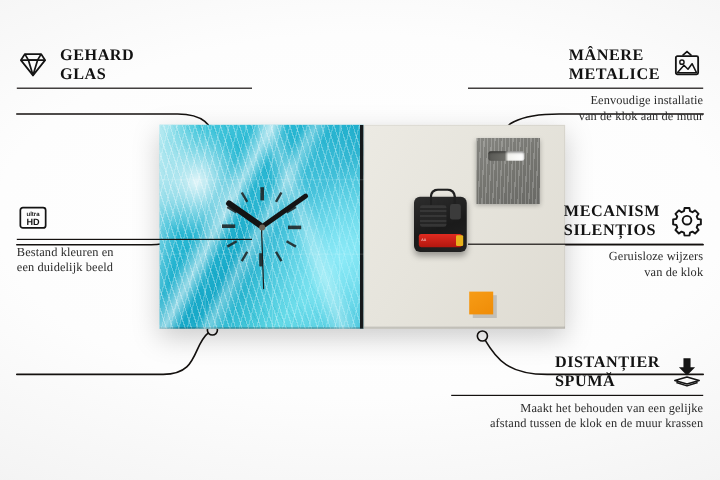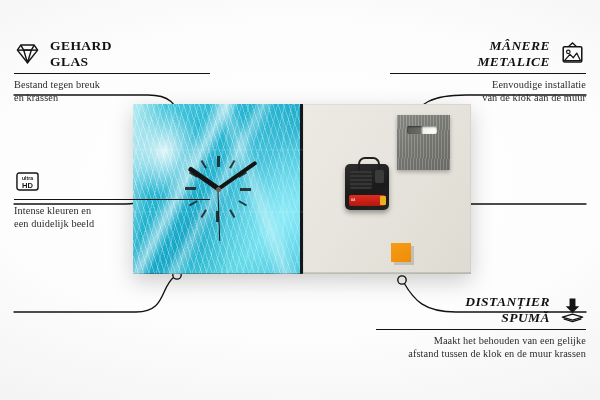--- a/index.html
+++ b/index.html
@@ -100,21 +100,21 @@
   }
 
   
   .feature{position:absolute;width:215px;}
   .feature .head{display:flex;align-items:center;gap:9px;}
   .feature.right .head{justify-content:flex-end;}
   .feature .title{
     font-size:13.5px;line-height:15.5px;font-weight:700;color:#121212;
     letter-spacing:.45px;text-transform:uppercase;white-space:pre-line;
   }
-  .feature.right .title{text-align:right;font-style:italic;}
+  .feature.right .title{}
   .rule{height:1.4px;background:#14110f;margin:4px 0 5px 0;}
   .feature .desc{
     font-size:10.3px;line-height:12.6px;color:#2b2b2b;white-space:pre-line;letter-spacing:.1px;
   }
   .feature.right .desc{text-align:right;}
   .ic{width:27px;height:27px;flex:0 0 27px;display:block;}
   .ic svg{display:block;width:27px;height:27px;}
 
   
   #f-glass{left:14px;top:38px;}
@@ -230,36 +230,34 @@
               <path d="M4 12 H28"></path>
           <path d="M8 6 L11.5 12 L16 27 L20.5 12 L24 6"></path>
               <path d="M11.5 12 H20.5"></path>
             </g>
           </svg>
       </span>
       <span class="title">GEHARD
 GLAS</span>
     </div>
     <div class="rule"></div>
-    <div class="desc">Bestand tegen breuk
-en krassen</div>
   </div>
 
   <div class="feature left" id="f-print">
     <div class="head">
       <span class="ic">
         <svg viewBox="0 0 32 32">
           <rect x="3.5" y="6" width="25" height="20" rx="2.5" fill="none" stroke="#141414" stroke-width="1.7"></rect>
           <text x="16" y="14.6" font-family="Liberation Sans, sans-serif" font-size="6" font-weight="700" fill="#141414" text-anchor="middle">ultra</text>
           <text x="16" y="23.2" font-family="Liberation Sans, sans-serif" font-size="9" font-weight="700" fill="#141414" text-anchor="middle">HD</text>
         </svg>
       </span>
     </div>
     <div class="rule"></div>
-    <div class="desc">Intense kleuren en
+    <div class="desc">Bestand kleuren en
 een duidelijk beeld</div>
   </div>
 
 
   <div class="feature right" id="f-handles">
     <div class="head">
       <span class="title">MÂNERE
 METALICE</span>
       <span class="ic">
         <svg viewBox="0 0 32 32">
@@ -268,20 +266,35 @@
           <circle cx="11" cy="14" r="2.1" fill="none" stroke="#141414" stroke-width="1.4"></circle>
           <path d="M6.5 24.5 L13 17 L17 21 L21 15.5 L25.5 24.5 Z" fill="none" stroke="#141414" stroke-width="1.5" stroke-linejoin="round"></path>
         </svg>
       </span>
     </div>
     <div class="rule"></div>
     <div class="desc">Eenvoudige installatie
 van de klok aan de muur</div>
   </div>
 
+  <div class="feature right" id="f-mechanism">
+    <div class="head">
+      <span class="title">MECANISM
+SILENȚIOS</span>
+      <span class="ic">
+        <svg viewBox="0 0 32 32">
+          <path fill="none" stroke="#141414" stroke-width="1.9" stroke-linejoin="round" d="M13.6 4 h4.8 l.6 3.1 2.4 1 2.6-1.8 3.4 3.4 -1.8 2.6 1 2.4 3.1 .6 v4.8 l-3.1 .6 -1 2.4 1.8 2.6 -3.4 3.4 -2.6-1.8 -2.4 1 -.6 3.1 h-4.8 l-.6-3.1 -2.4-1 -2.6 1.8 -3.4-3.4 1.8-2.6 -1-2.4 -3.1-.6 v-4.8 l3.1-.6 1-2.4 -1.8-2.6 3.4-3.4 2.6 1.8 2.4-1 Z"></path>
+          <circle cx="16" cy="16" r="4.3" fill="none" stroke="#141414" stroke-width="1.9"></circle>
+        </svg>
+      </span>
+    </div>
+    <div class="rule"></div>
+    <div class="desc">Geruisloze wijzers
+van de klok</div>
+  </div>
 
   <div class="feature right" id="f-spacer">
     <div class="head">
       <span class="title">DISTANȚIER
 SPUMĂ</span>
       <span class="ic">
         <svg viewBox="0 0 32 32">
           <path d="M12.5 3 h7 v9 h4.5 L16 20 L8 12 h4.5 Z" fill="#141414"></path>
           <path d="M16 21.5 L28 25 L16 28.5 L4 25 Z" fill="none" stroke="#141414" stroke-width="1.6" stroke-linejoin="round"></path>
           <path d="M5.5 27 L16 30.3 L26.5 27" fill="none" stroke="#141414" stroke-width="1.5" stroke-linejoin="round"></path>

